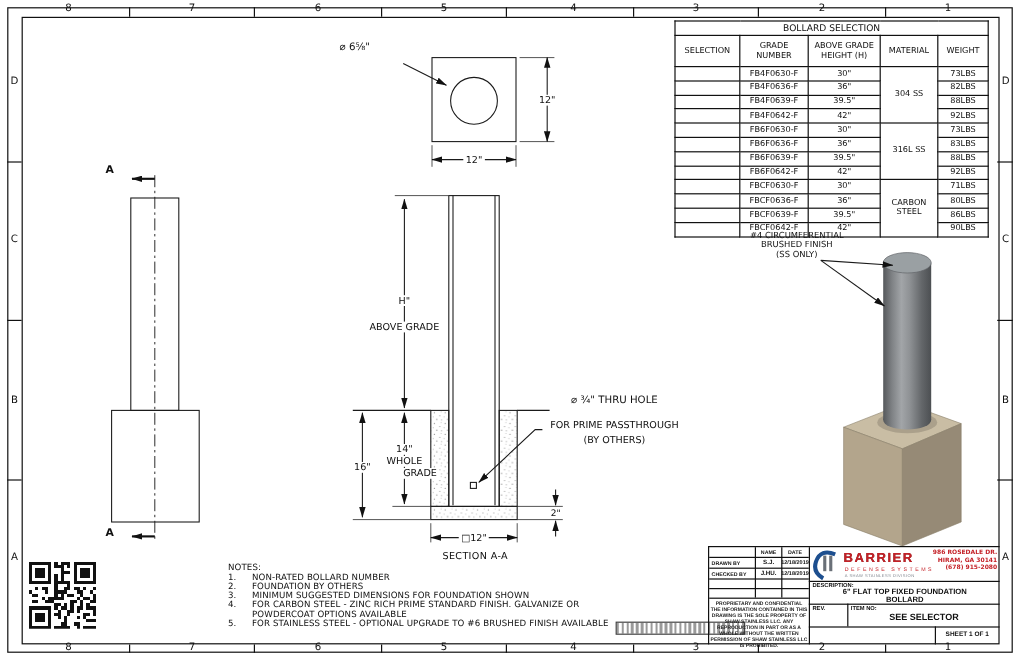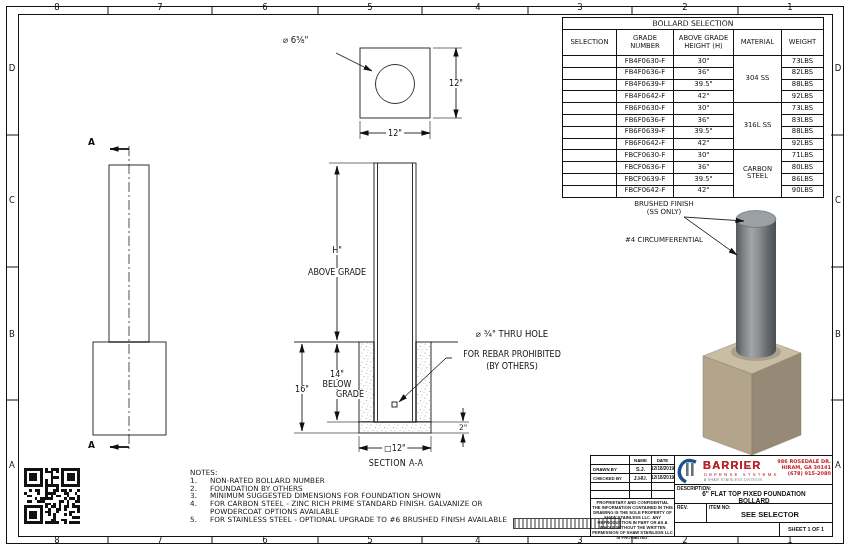--- a/index.html
+++ b/index.html
@@ -196,31 +196,31 @@
   <div class="lbl bold" style="left:88px;top:138px;font-size:9px;">A</div>
   <div class="lbl bold" style="left:88px;top:441px;font-size:9px;">A</div>
 
   <div class="lbl" style="left:283px;top:36px;font-size:8.5px;">⌀ 6⅝"</div>
   <div class="lbl wbg c" style="left:456px;top:79px;">12"</div>
   <div class="lbl wbg c" style="left:395px;top:129px;">12"</div>
 
   <div class="lbl wbg c" style="left:337px;top:246px;">H"</div>
   <div class="lbl wbg c" style="left:337px;top:268px;">ABOVE GRADE</div>
   <div class="lbl wbg c" style="left:337px;top:370px;">14"</div>
-  <div class="lbl wbg c" style="left:337px;top:380px;">BELOW</div>
+  <div class="lbl wbg c" style="left:337px;top:380px;">WHOLE</div>
   <div class="lbl wbg c" style="left:350px;top:390px;">GRADE</div>
   <div class="lbl wbg c" style="left:302px;top:385px;">16"</div>
   <div class="lbl wbg c" style="left:463px;top:423px;font-size:7.5px;">2"</div>
   <div class="lbl wbg c" style="left:395px;top:444px;">□12"</div>
   <div class="lbl c" style="left:396px;top:459px;letter-spacing:.3px;">SECTION A-A</div>
   <div class="lbl c" style="left:512px;top:330px;font-size:8.5px;">⌀ ¾" THRU HOLE</div>
-  <div class="lbl c" style="left:512px;top:350px;">FOR REBAR PROHIBITED</div>
+  <div class="lbl c" style="left:512px;top:350px;">FOR PRIME PASSTHROUGH</div>
   <div class="lbl c" style="left:512px;top:362px;">(BY OTHERS)</div>
 
-  <div class="lbl c" style="left:664px;top:192px;font-size:7px;margin-top:44px;">#4 CIRCUMFERENTIAL</div>
+  <div class="lbl c" style="left:664px;top:192px;font-size:7px;">#4 CIRCUMFERENTIAL</div>
   <div class="lbl c" style="left:664px;top:200px;font-size:7px;">BRUSHED FINISH</div>
   <div class="lbl c" style="left:664px;top:208px;font-size:7px;">(SS ONLY)</div>
 
   <table id="sel-table">
     <colgroup>
         <col style="width:54px">
         <col style="width:57px">
         <col style="width:60px">
         <col style="width:48px">
         <col style="width:42px">

